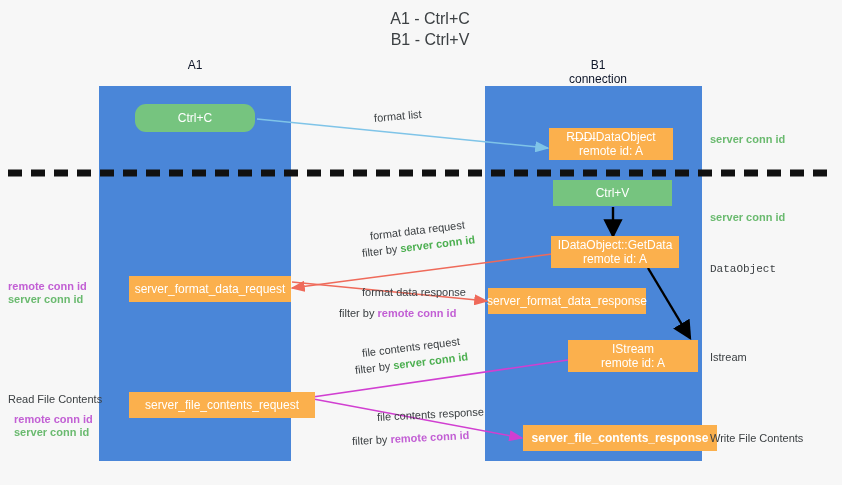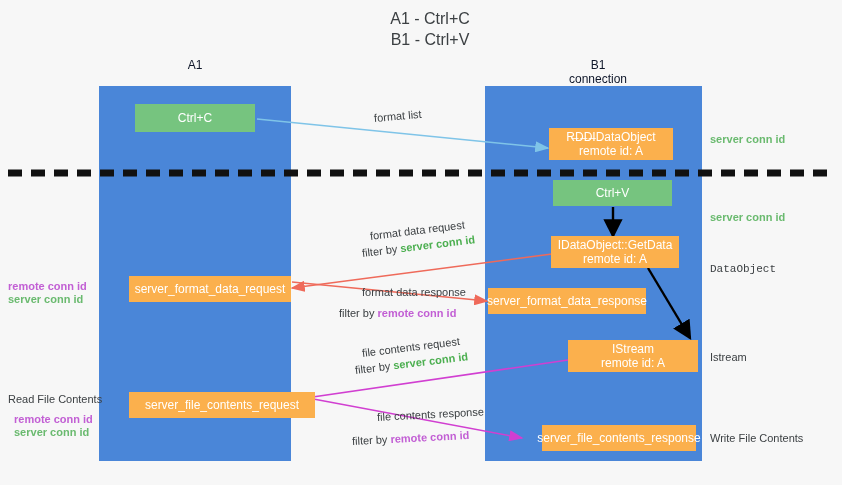--- a/index.html
+++ b/index.html
@@ -95,21 +95,21 @@
 
     <line x1="552" y1="254" x2="292" y2="288" stroke="#ef6a5a" stroke-width="1.6" marker-end="url(#ah-red)"></line>
 
     <line x1="292" y1="282" x2="487" y2="301" stroke="#ef6a5a" stroke-width="1.6" marker-end="url(#ah-red)"></line>
 
     <line x1="568" y1="360" x2="292" y2="400" stroke="#d13fd1" stroke-width="1.6" marker-end="url(#ah-mag)"></line>
 
     <line x1="292" y1="395" x2="522" y2="438" stroke="#d13fd1" stroke-width="1.6" marker-end="url(#ah-mag)"></line>
   </svg>
 
-  <div class="box green" style="left:135px;top:104px;width:120px;height:28px;">Ctrl+C</div>
+  <div class="box green" style="left:135px;top:104px;width:120px;height:28px;border-radius:11px;">Ctrl+C</div>
 
   <div class="box orange" style="left:549px;top:128px;width:124px;height:32px;flex-direction:column;">
     <div>R̶D̶D̶IDataObject</div>
     <div>remote id: A</div>
   </div>
 
   <div class="box green" style="left:553px;top:180px;width:119px;height:26px;">Ctrl+V</div>
 
   <div class="box orange" style="left:551px;top:236px;width:128px;height:32px;flex-direction:column;">
     <div>IDataObject::GetData</div>
@@ -120,21 +120,21 @@
 
   <div class="box orange" style="left:488px;top:288px;width:158px;height:26px;">server_format_data_response</div>
 
   <div class="box orange" style="left:568px;top:340px;width:130px;height:32px;flex-direction:column;">
     <div>IStream</div>
     <div>remote id: A</div>
   </div>
 
   <div class="box orange" style="left:129px;top:392px;width:186px;height:26px;">server_file_contents_request</div>
 
-  <div class="box orange" style="left:542px;top:425px;width:154px;height:26px;">server_file_contents_response</div>
+  <div class="box orange" style="left:523px;top:425px;width:194px;height:26px;font-weight:bold;">server_file_contents_response</div>
 
   <div class="annot" style="left:374px;top:111px;transform:rotate(-5deg);transform-origin:left center;">format list</div>
 
   <div class="annot" style="left:370px;top:229px;transform:rotate(-7deg);transform-origin:left center;">format data request</div>
   <div class="annot" style="left:362px;top:246px;transform:rotate(-7deg);transform-origin:left center;">
     <span>filter by </span><span class="g">server conn id</span>
   </div>
 
   <div class="annot" style="left:362px;top:285px;">format data response</div>
   <div class="annot" style="left:339px;top:306px;">

